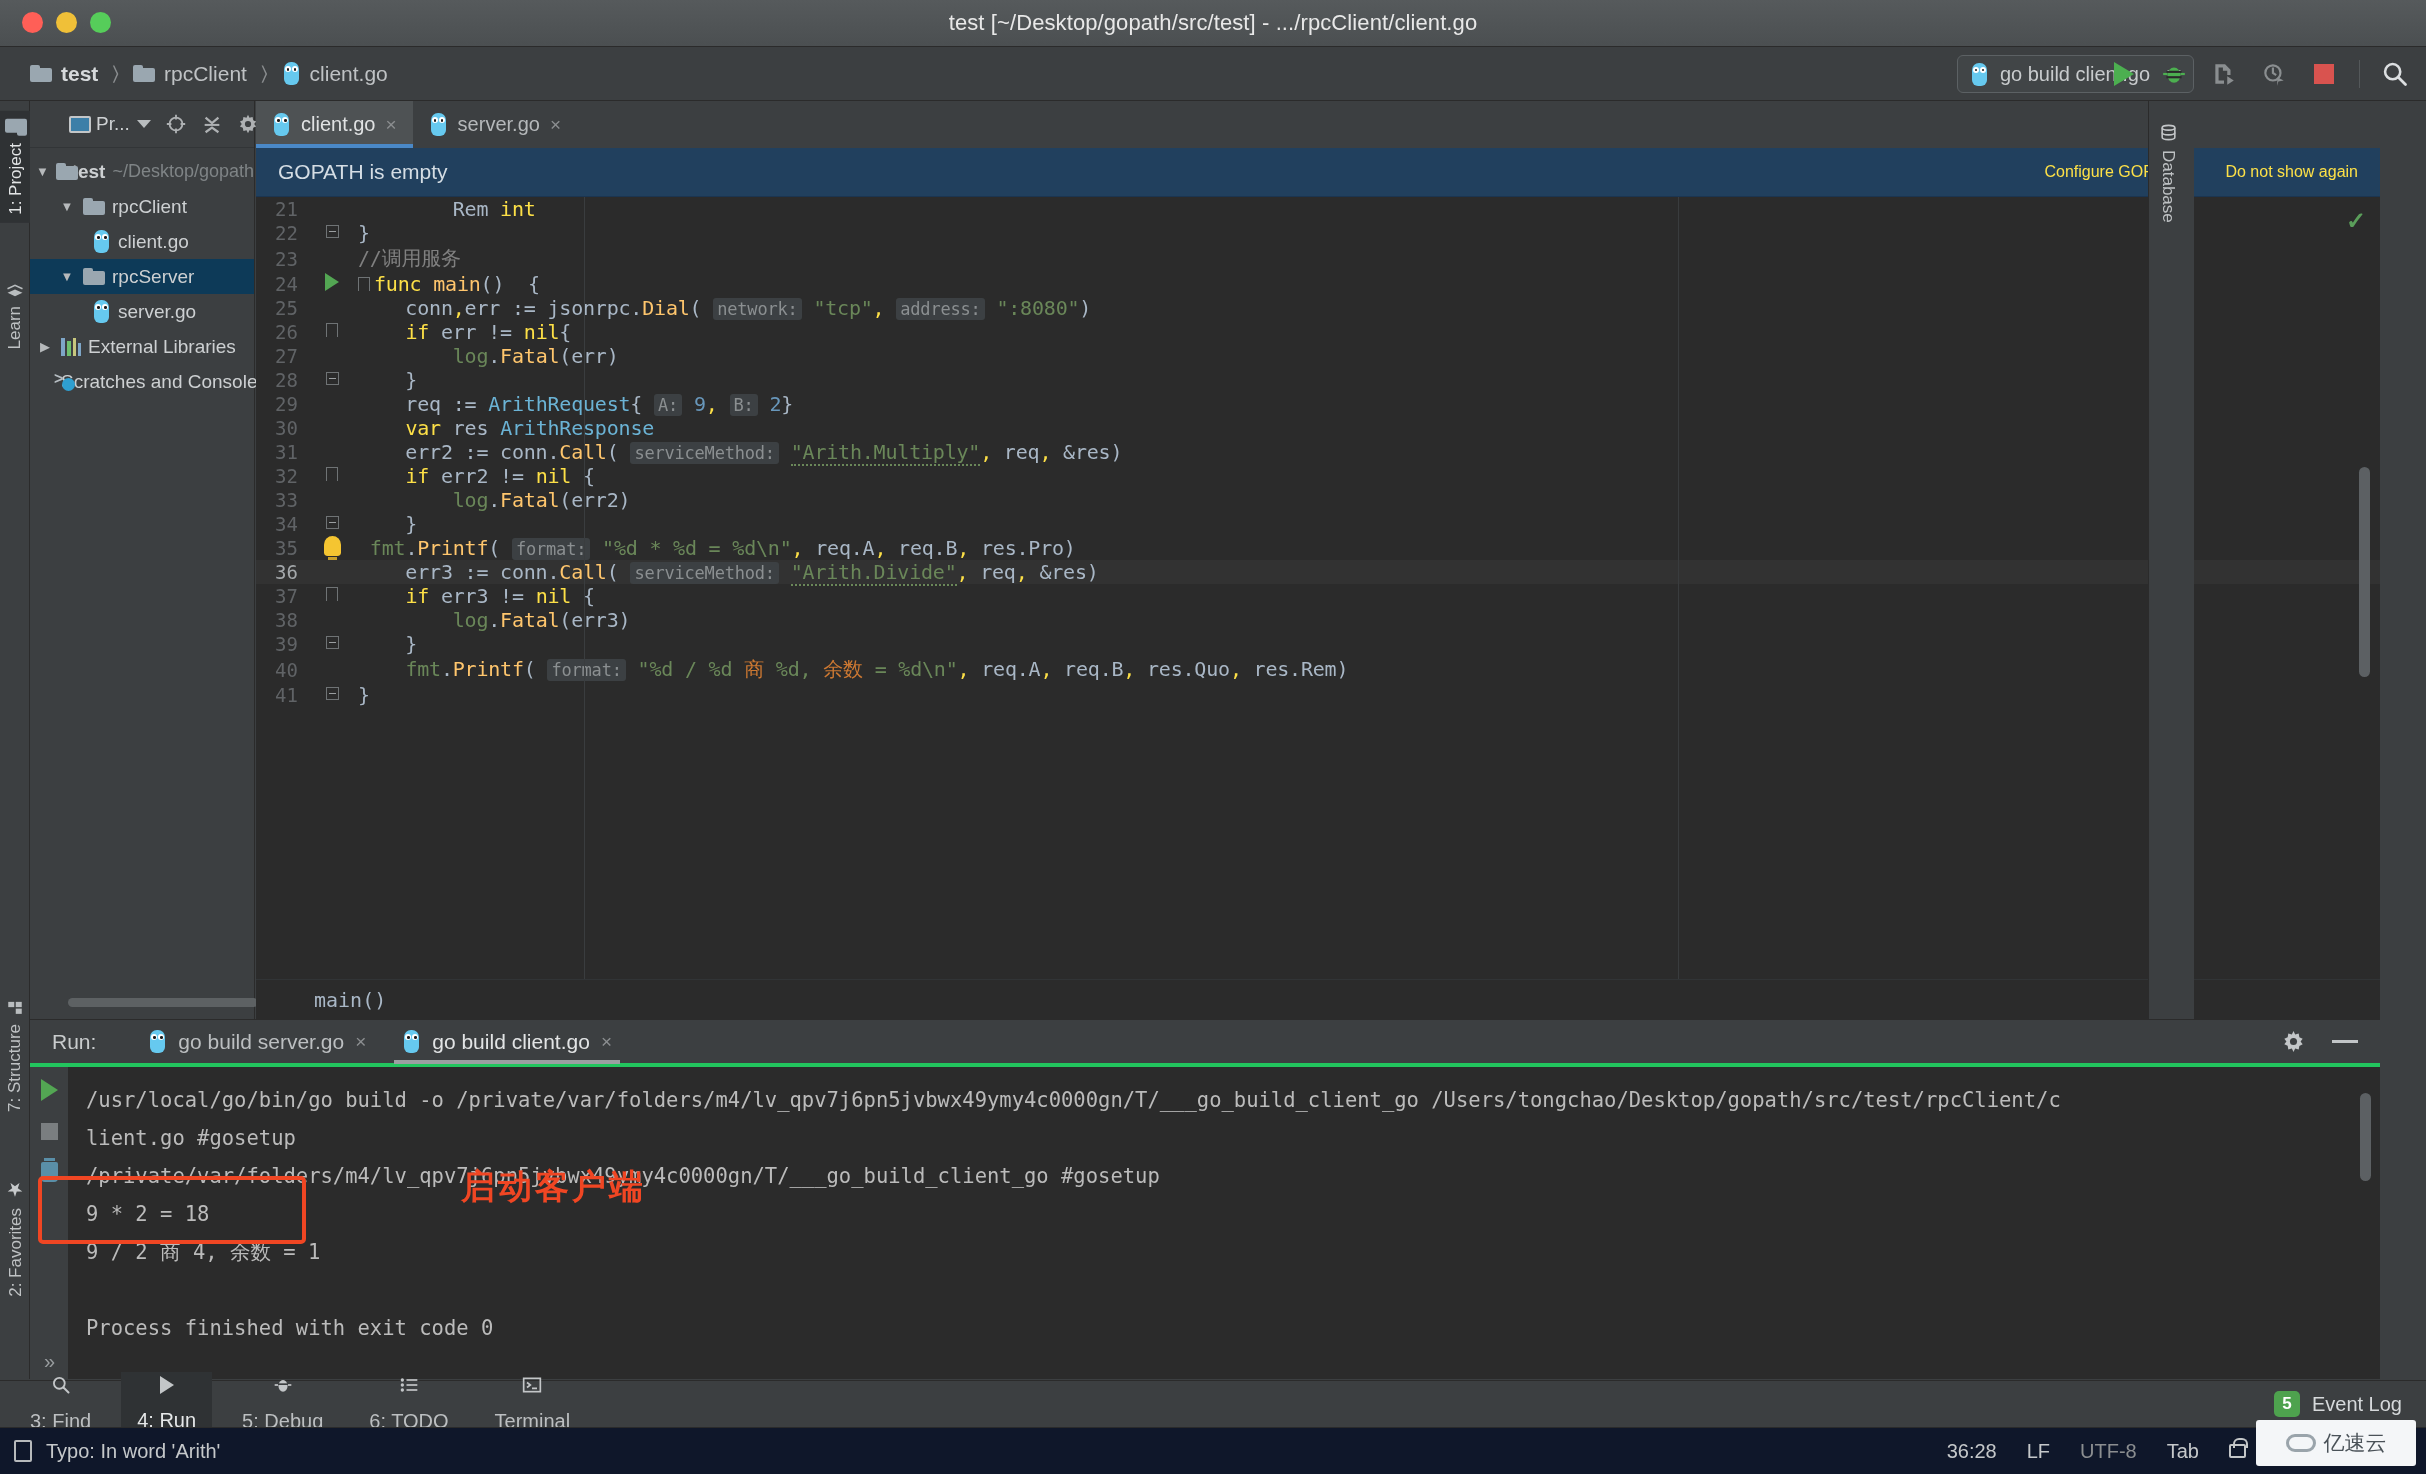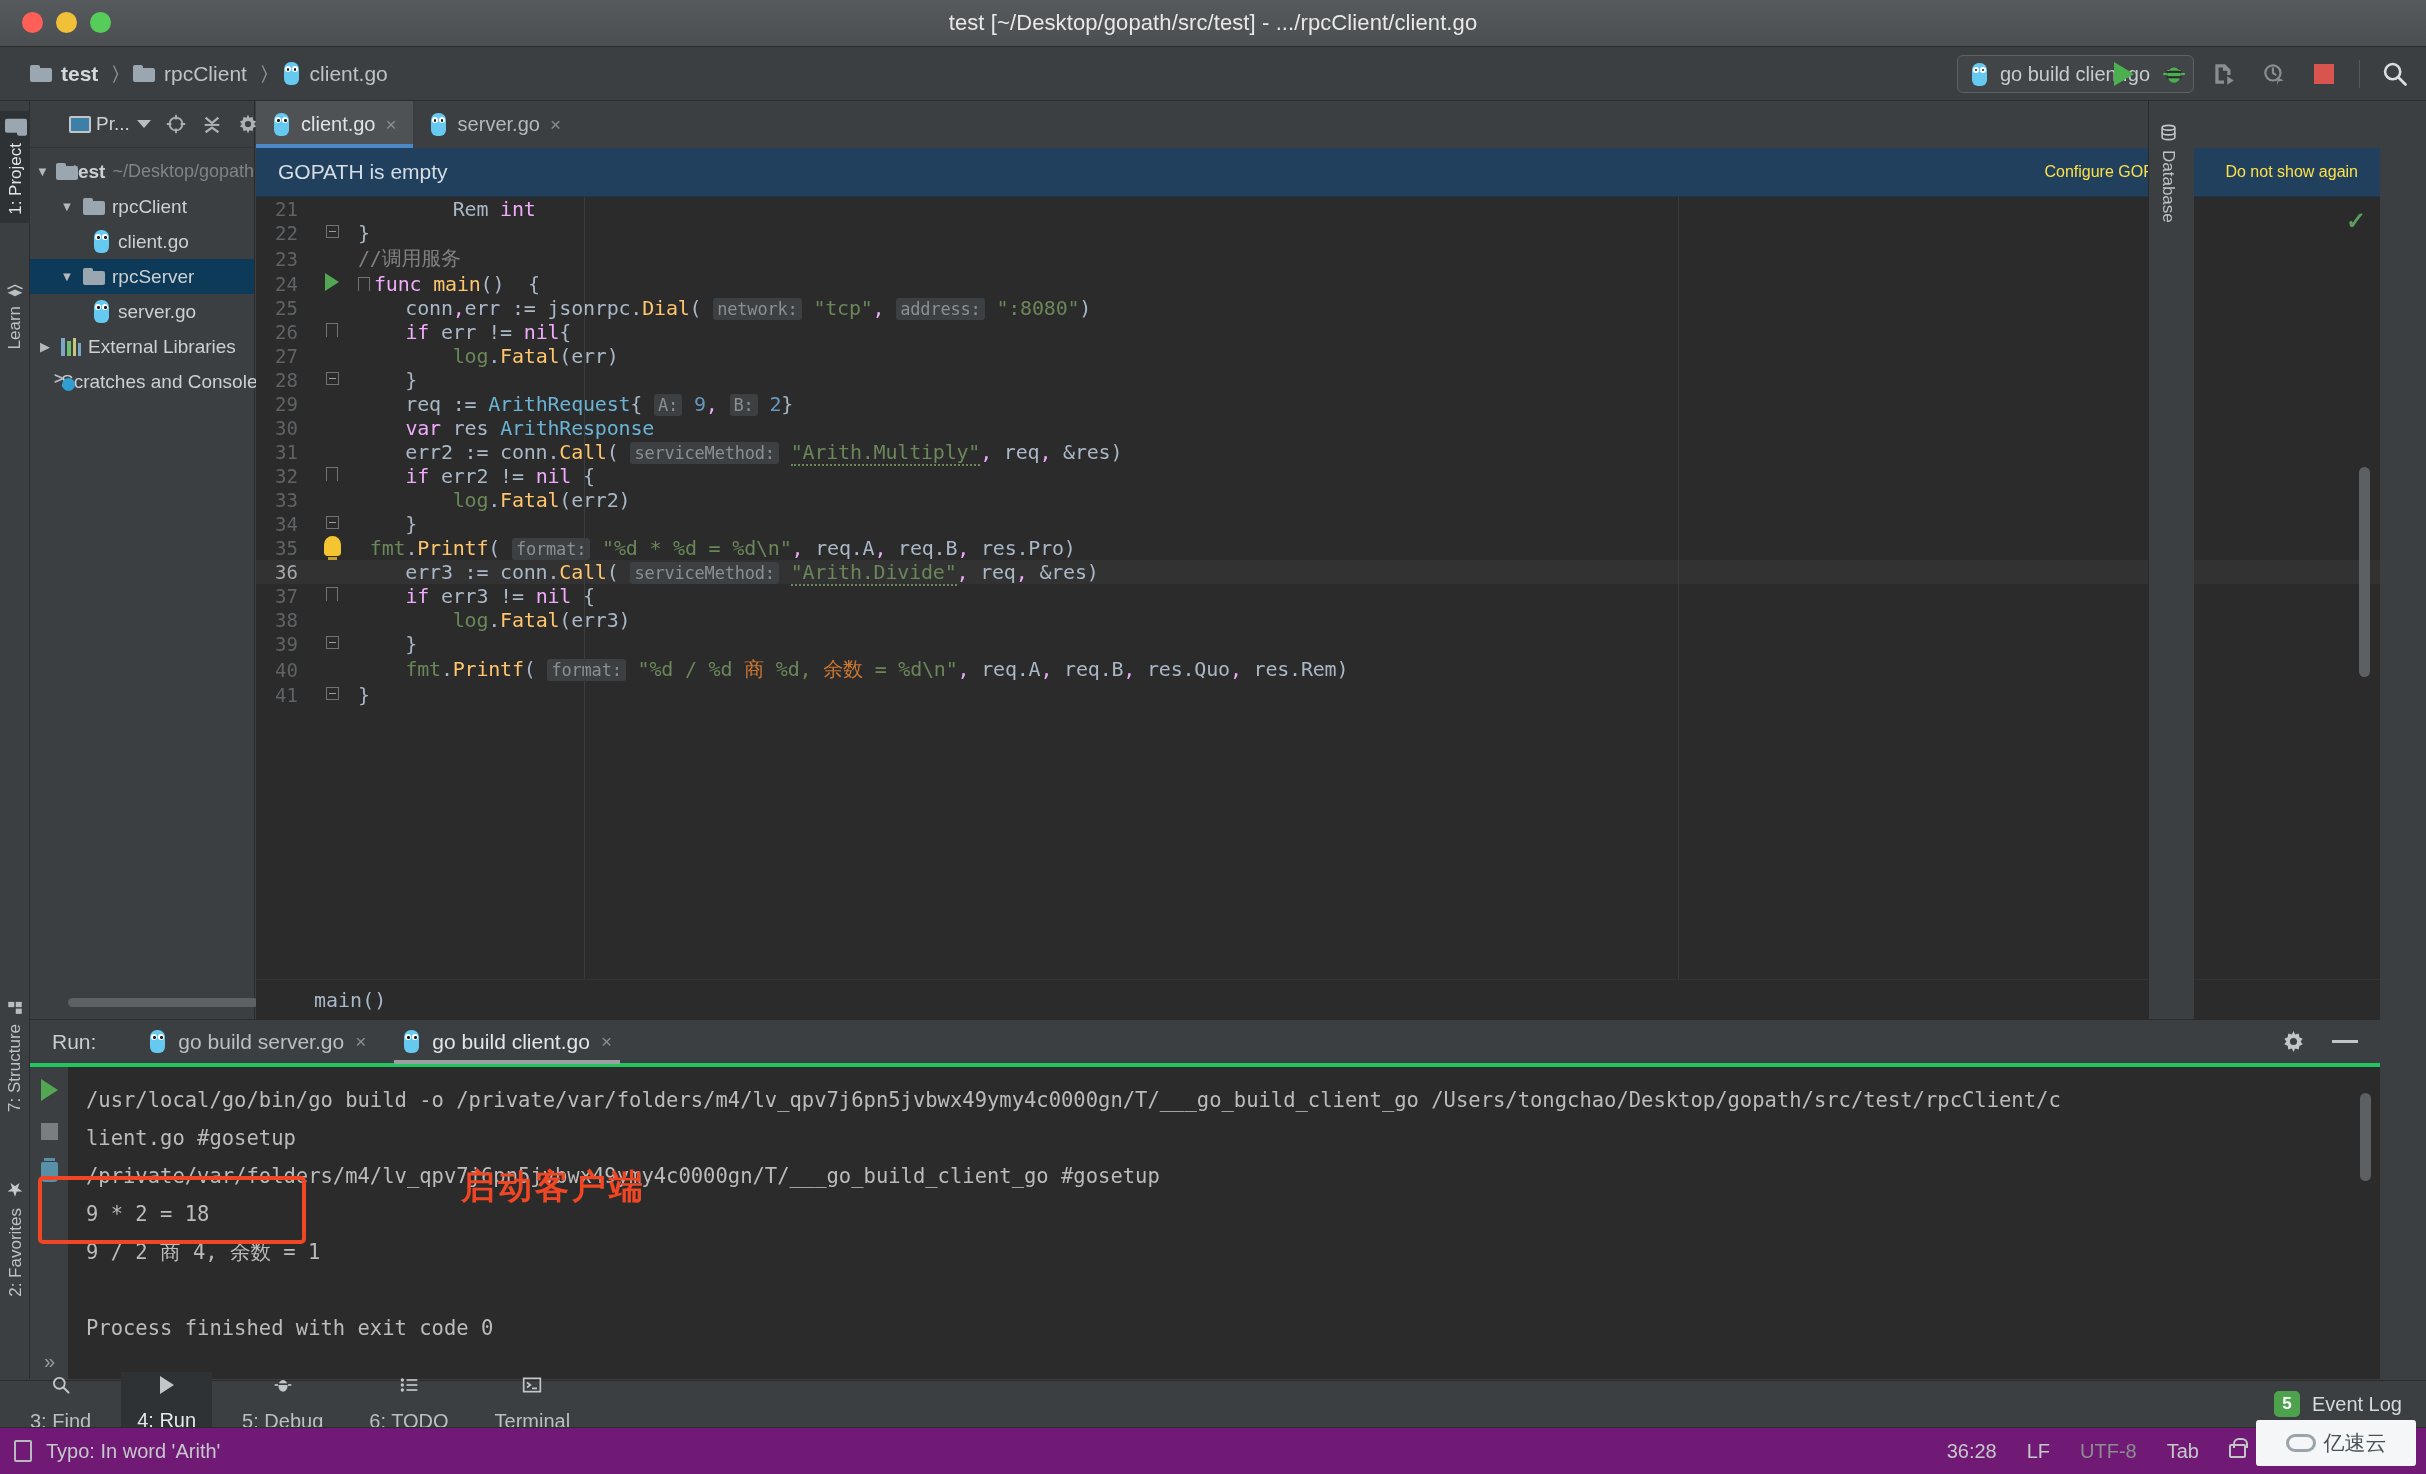--- a/index.html
+++ b/index.html
@@ -122,21 +122,21 @@
     user-select:none;
   }
   .gutter-mark{ width:40px; text-align:center; vertical-align:middle; }
   .code-cell{
     font-family:"DejaVu Sans Mono", monospace; font-size:20px; color:#a9b7c6;
     white-space:pre; vertical-align:middle; padding-left:6px; letter-spacing:-0.2px;
   }
   .gutter-line{ position:absolute; left:328px; top:0; width:1px; height:822px; background:#3a3d3f; }
   .vline{ position:absolute; left:1422px; top:0; width:1px; height:822px; background:#393c3e; }
 
-  .kw{ color:#f0abfc; }
+  .kw{ color:#fde047; }
   .fn{ color:#ffc66d; }
   .typ{ color:#6bb3d5; }
   .str{ color:#6a8759; }
   .num{ color:#6897bb; }
   .cmt{ color:#808080; }
   .fnname{ color:#ffc66d; }
   .hint{ background:#3c4043; color:#8b8f91; font-size:17px; padding:1px 4px; border-radius:3px; }
   .wavy{ border-bottom:2px dotted #6a8759; }
   .tri-run{ width:0;height:0;border-top:9px solid transparent;border-bottom:9px solid transparent;border-left:14px solid #53a653; display:inline-block;}
   .fold{ display:inline-block; width:13px; height:13px; border:1px solid #6f7375; position:relative; }
@@ -194,21 +194,21 @@
     background:#3c3f41; border-top:1px solid #2b2b2b; display:flex; align-items:center;
   }
   .bb-item{ display:flex; align-items:center; gap:10px; padding:4px 16px; color:#bcbfc1; font-size:20px; margin-left:14px;flex-direction:column;}
   .bb-item.active{ background:#2f3234; color:#e6e8e9; }
   .bb-right{ margin-left:auto; display:flex; align-items:center; gap:12px; padding-right:24px; }
   .badge{ background:#4ea24e; color:#fff; font-size:17px; font-weight:bold; width:26px;height:26px;border-radius:5px; display:flex;align-items:center;justify-content:center;}
   .evlog{ color:#d6d9db; font-size:20px; }
 
   .statusbar{
     position:absolute; left:0; bottom:0; width:2426px; height:47px;
-    background:#701a75; border-top:1px solid #2b2b2b; display:flex; align-items:center;
+    background:#0f172a; border-top:1px solid #2b2b2b; display:flex; align-items:center;
   }
   .sb-left{ display:flex; align-items:center; gap:14px; padding-left:14px; color:#c5c8ca; font-size:20px; }
   .doc-ico{ width:18px; height:22px; border:2px solid #b7babc; border-radius:2px; }
   .sb-right{ margin-left:auto; display:flex; align-items:center; gap:30px; padding-right:22px; color:#c5c8ca; font-size:20px;}
   .dim{ color:#8b8e90; }
   .lock-ico{ width:17px;height:14px;border:2px solid #c3c6c8;border-radius:2px;position:relative;}
   .lock-ico:before{ content:""; position:absolute; left:2px; top:-8px; width:11px;height:8px;border:2px solid #c3c6c8;border-bottom:none;border-radius:6px 6px 0 0;}
   .hat-ico{ width:24px;height:20px; position:relative;}
   .hat-ico:before{content:"";position:absolute;left:4px;top:0;width:16px;height:8px;background:#c3c6c8;border-radius:3px 3px 0 0;}
   .hat-ico:after{content:"";position:absolute;left:0;top:8px;width:24px;height:4px;background:#c3c6c8;border-radius:2px;}

